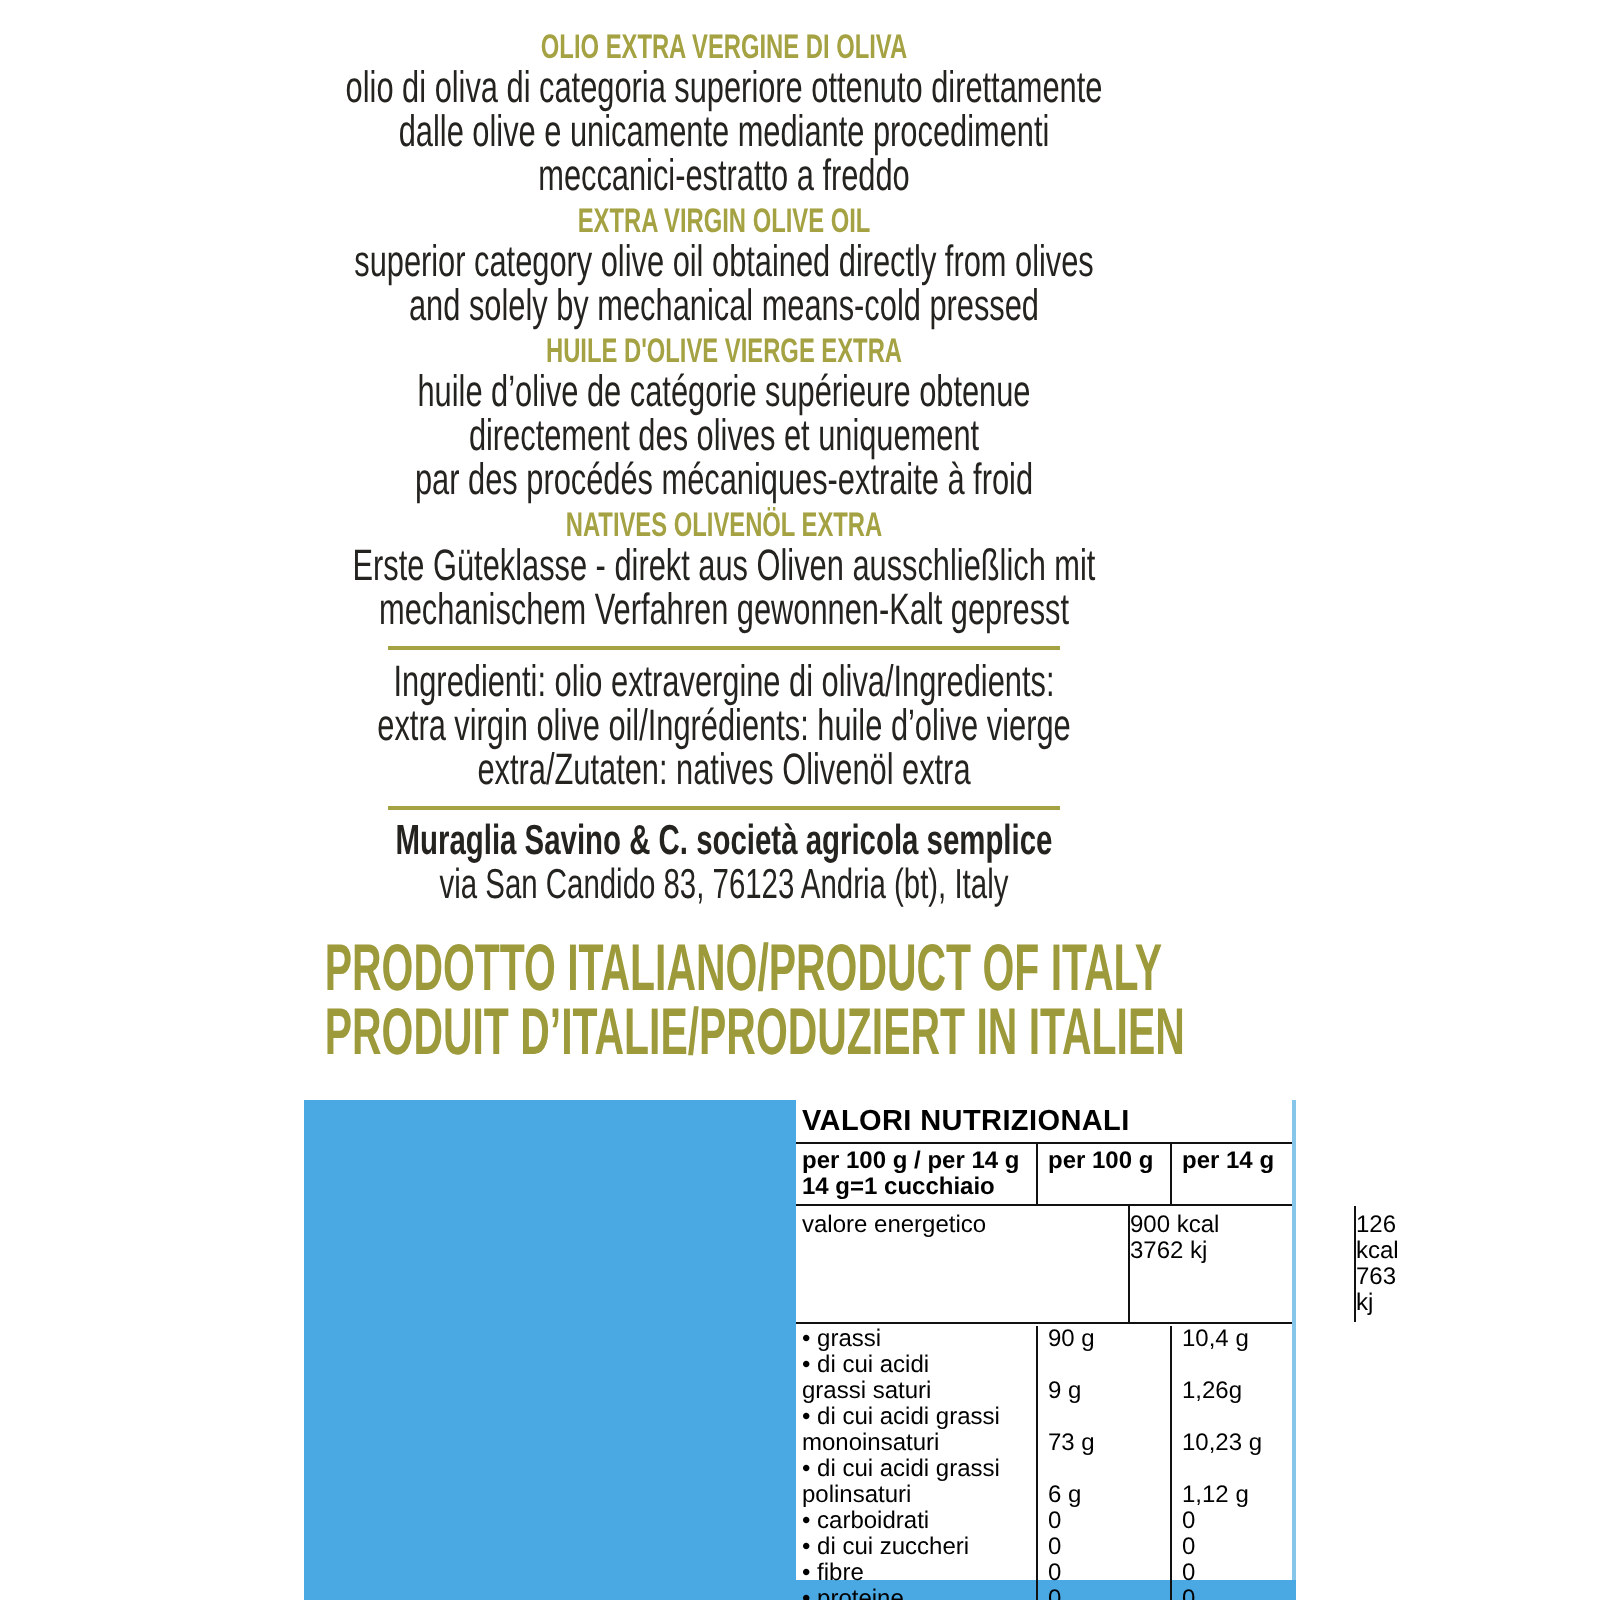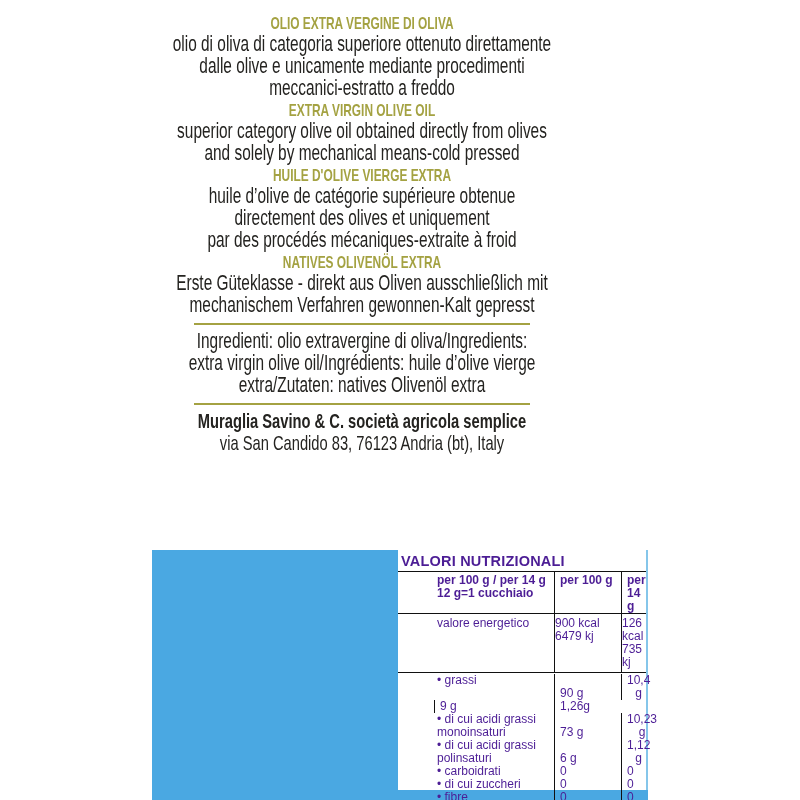--- a/index.html
+++ b/index.html
@@ -21,29 +21,29 @@
   .producer-address{font-size:21px;line-height:22px;color:var(--text);}
   .origin-block{margin-top:14px;}
   .origin{font-size:33px;line-height:32px;font-weight:700;color:var(--olive-dark);}
 
   
   .blue-box{position:absolute;left:152px;top:550px;width:246px;height:240px;background:var(--blue);}
   .bottom-bar{position:absolute;left:152px;top:790px;width:496px;height:10px;background:var(--blue);}
 
   .ntable{position:absolute;left:398px;top:550px;width:250px;height:240px;background:#fff;
           border-right:2px solid var(--panel-edge);box-sizing:border-box;
-          font-size:12px;line-height:13px;color:#4c1d95;}
+          font-size:12px;line-height:13px;color:#000000;}
   .nt-title{padding:4px 0 2px 3px;font-size:14.5px;line-height:15px;font-weight:700;
             border-bottom:1.5px solid #111;letter-spacing:0.2px;}
-  .ngrid{display:grid;grid-template-columns:120px 67px 1fr;padding-left:36px;}
+  .ngrid{display:grid;grid-template-columns:120px 67px 1fr;}
   .c2,.c3{border-left:1.5px solid #111;padding-left:5px;box-sizing:border-box;}
   .nt-header{font-weight:700;border-bottom:1.5px solid #111;}
   .nt-header .c1{padding:2px 0 2px 3px;}
   .nt-header .c2,.nt-header .c3{padding-top:2px;}
-  .nt-energy{border-bottom:1.5px solid #111;}
+  .nt-energy{border-bottom:1.5px solid #111;gap:46px;}
   .nt-energy .c1{padding:3px 0 3px 3px;}
   .nt-energy .c2,.nt-energy .c3{text-align:left;padding:3px 0 3px 0;}
   .nt-body{padding-top:1px;}
   .nrow .c1{padding-left:3px;}
   .nrow .c2,.nrow .c3{display:flex;align-items:flex-end;text-align:center;}
 </style>
 </head>
 <body>
 
 <div class="screen">
@@ -72,61 +72,69 @@
 
     <div class="bline cond">Ingredienti: olio extravergine di oliva/Ingredients:</div>
     <div class="bline cond">extra virgin olive oil/Ingrédients: huile d’olive vierge</div>
     <div class="bline cond">extra/Zutaten: natives Olivenöl extra</div>
 
     <div class="divider"></div>
 
     <div class="producer-name cond">Muraglia Savino &amp; C. società agricola semplice</div>
     <div class="producer-address cond">via San Candido 83, 76123 Andria (bt), Italy</div>
 
+    <div class="origin-block">
+      <div class="origin cond-more">PRODOTTO ITALIANO/PRODUCT OF ITALY</div>
+      <div class="origin cond-more">PRODUIT D’ITALIE/PRODUZIERT IN ITALIEN</div>
+    </div>
 
   </div>
 
   <div class="blue-box"></div>
   <div class="bottom-bar"></div>
 
   <div class="ntable">
     <div class="nt-title">VALORI NUTRIZIONALI</div>
 
     <div class="ngrid nt-header">
       <div class="c1">
         <div>per 100 g / per 14 g</div>
-        <div>12 g=1 cucchiaio</div>
+        <div>14 g=1 cucchiaio</div>
       </div>
       <div class="c2">per 100 g</div>
       <div class="c3">per 14 g</div>
     </div>
 
     <div class="ngrid nt-energy">
       <div class="c1">valore energetico</div>
       <div class="c2">
         <div>900 kcal</div>
-        <div>6479 kj</div>
+        <div>3762 kj</div>
       </div>
       <div class="c3">
         <div>126 kcal</div>
-        <div>735 kj</div>
+        <div>763 kj</div>
       </div>
     </div>
 
     <div class="nt-body">
 
       <div class="ngrid nrow">
         <div class="c1">
           <div>• grassi</div>
         </div>
         <div class="c2">90 g</div>
         <div class="c3">10,4 g</div>
       </div>
 
       <div class="ngrid nrow">
+        <div class="c1">
+          <div>• di cui acidi</div>
+          <div>grassi saturi</div>
+        </div>
         <div class="c2">9 g</div>
         <div class="c3">1,26g</div>
       </div>
 
       <div class="ngrid nrow">
         <div class="c1">
           <div>• di cui acidi grassi</div>
           <div>monoinsaturi</div>
         </div>
         <div class="c2">73 g</div>

